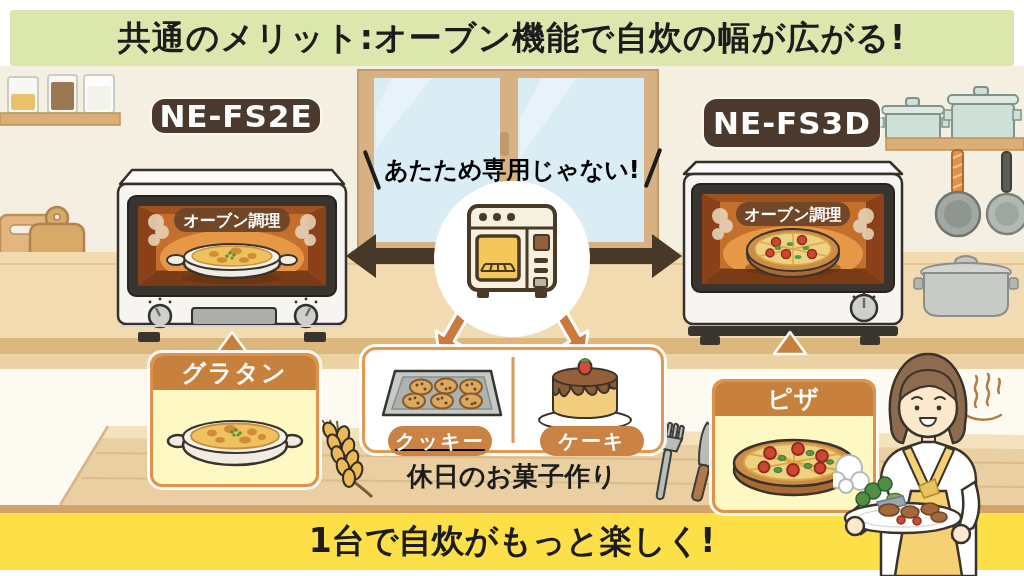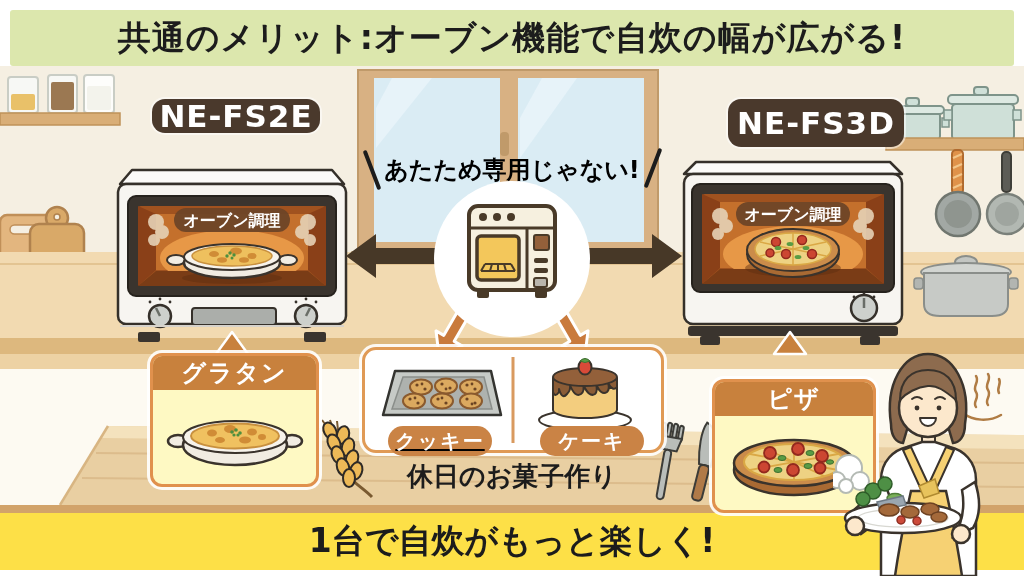--- a/index.html
+++ b/index.html
@@ -10,21 +10,21 @@
   svg text { font-family:"DejaVu Sans","Liberation Sans",sans-serif; font-weight:700; }
 
   .top-banner { left:10px; top:10px; width:1004px; height:56px; background:#dce7ad; border-radius:3px;
                 display:flex; align-items:center; justify-content:center; }
   .top-banner span { font-size:33px; font-weight:700; color:#1c1c1c; letter-spacing:1px; }
 
   .model-label { background:#4a392c; border-radius:13px; display:flex; align-items:center; justify-content:center;
                  box-shadow:0 0 0 2px rgba(255,255,255,.5); }
   .model-label span { color:#ffffff; font-weight:700; font-size:31px; letter-spacing:1px; }
   #label-left  { left:152px; top:99px;  width:168px; height:34px; }
-  #label-right { left:728px; top:99px;  width:176px; height:48px; }
+  #label-right { left:704px; top:99px;  width:176px; height:48px; }
 
   .callout { left:376px; top:150px; width:272px; height:40px; display:flex; align-items:center; justify-content:center; z-index:3; }
   .callout span { font-size:24px; font-weight:700; color:#000000; }
   .slash { width:4px; height:42px; background:#1c1c1c; border-radius:2px; z-index:3; }
   #slash-left  { left:370px; top:149px; transform:rotate(-21deg); }
   #slash-right { left:651px; top:147px; transform:rotate(21deg); }
 
   .circle { left:434px; top:181px; width:156px; height:156px; background:#ffffff; border-radius:50%; z-index:3; }
 
   .card { border:3px solid #e0914d; box-shadow:0 0 0 3px rgba(255,255,255,.9); border-radius:12px;

